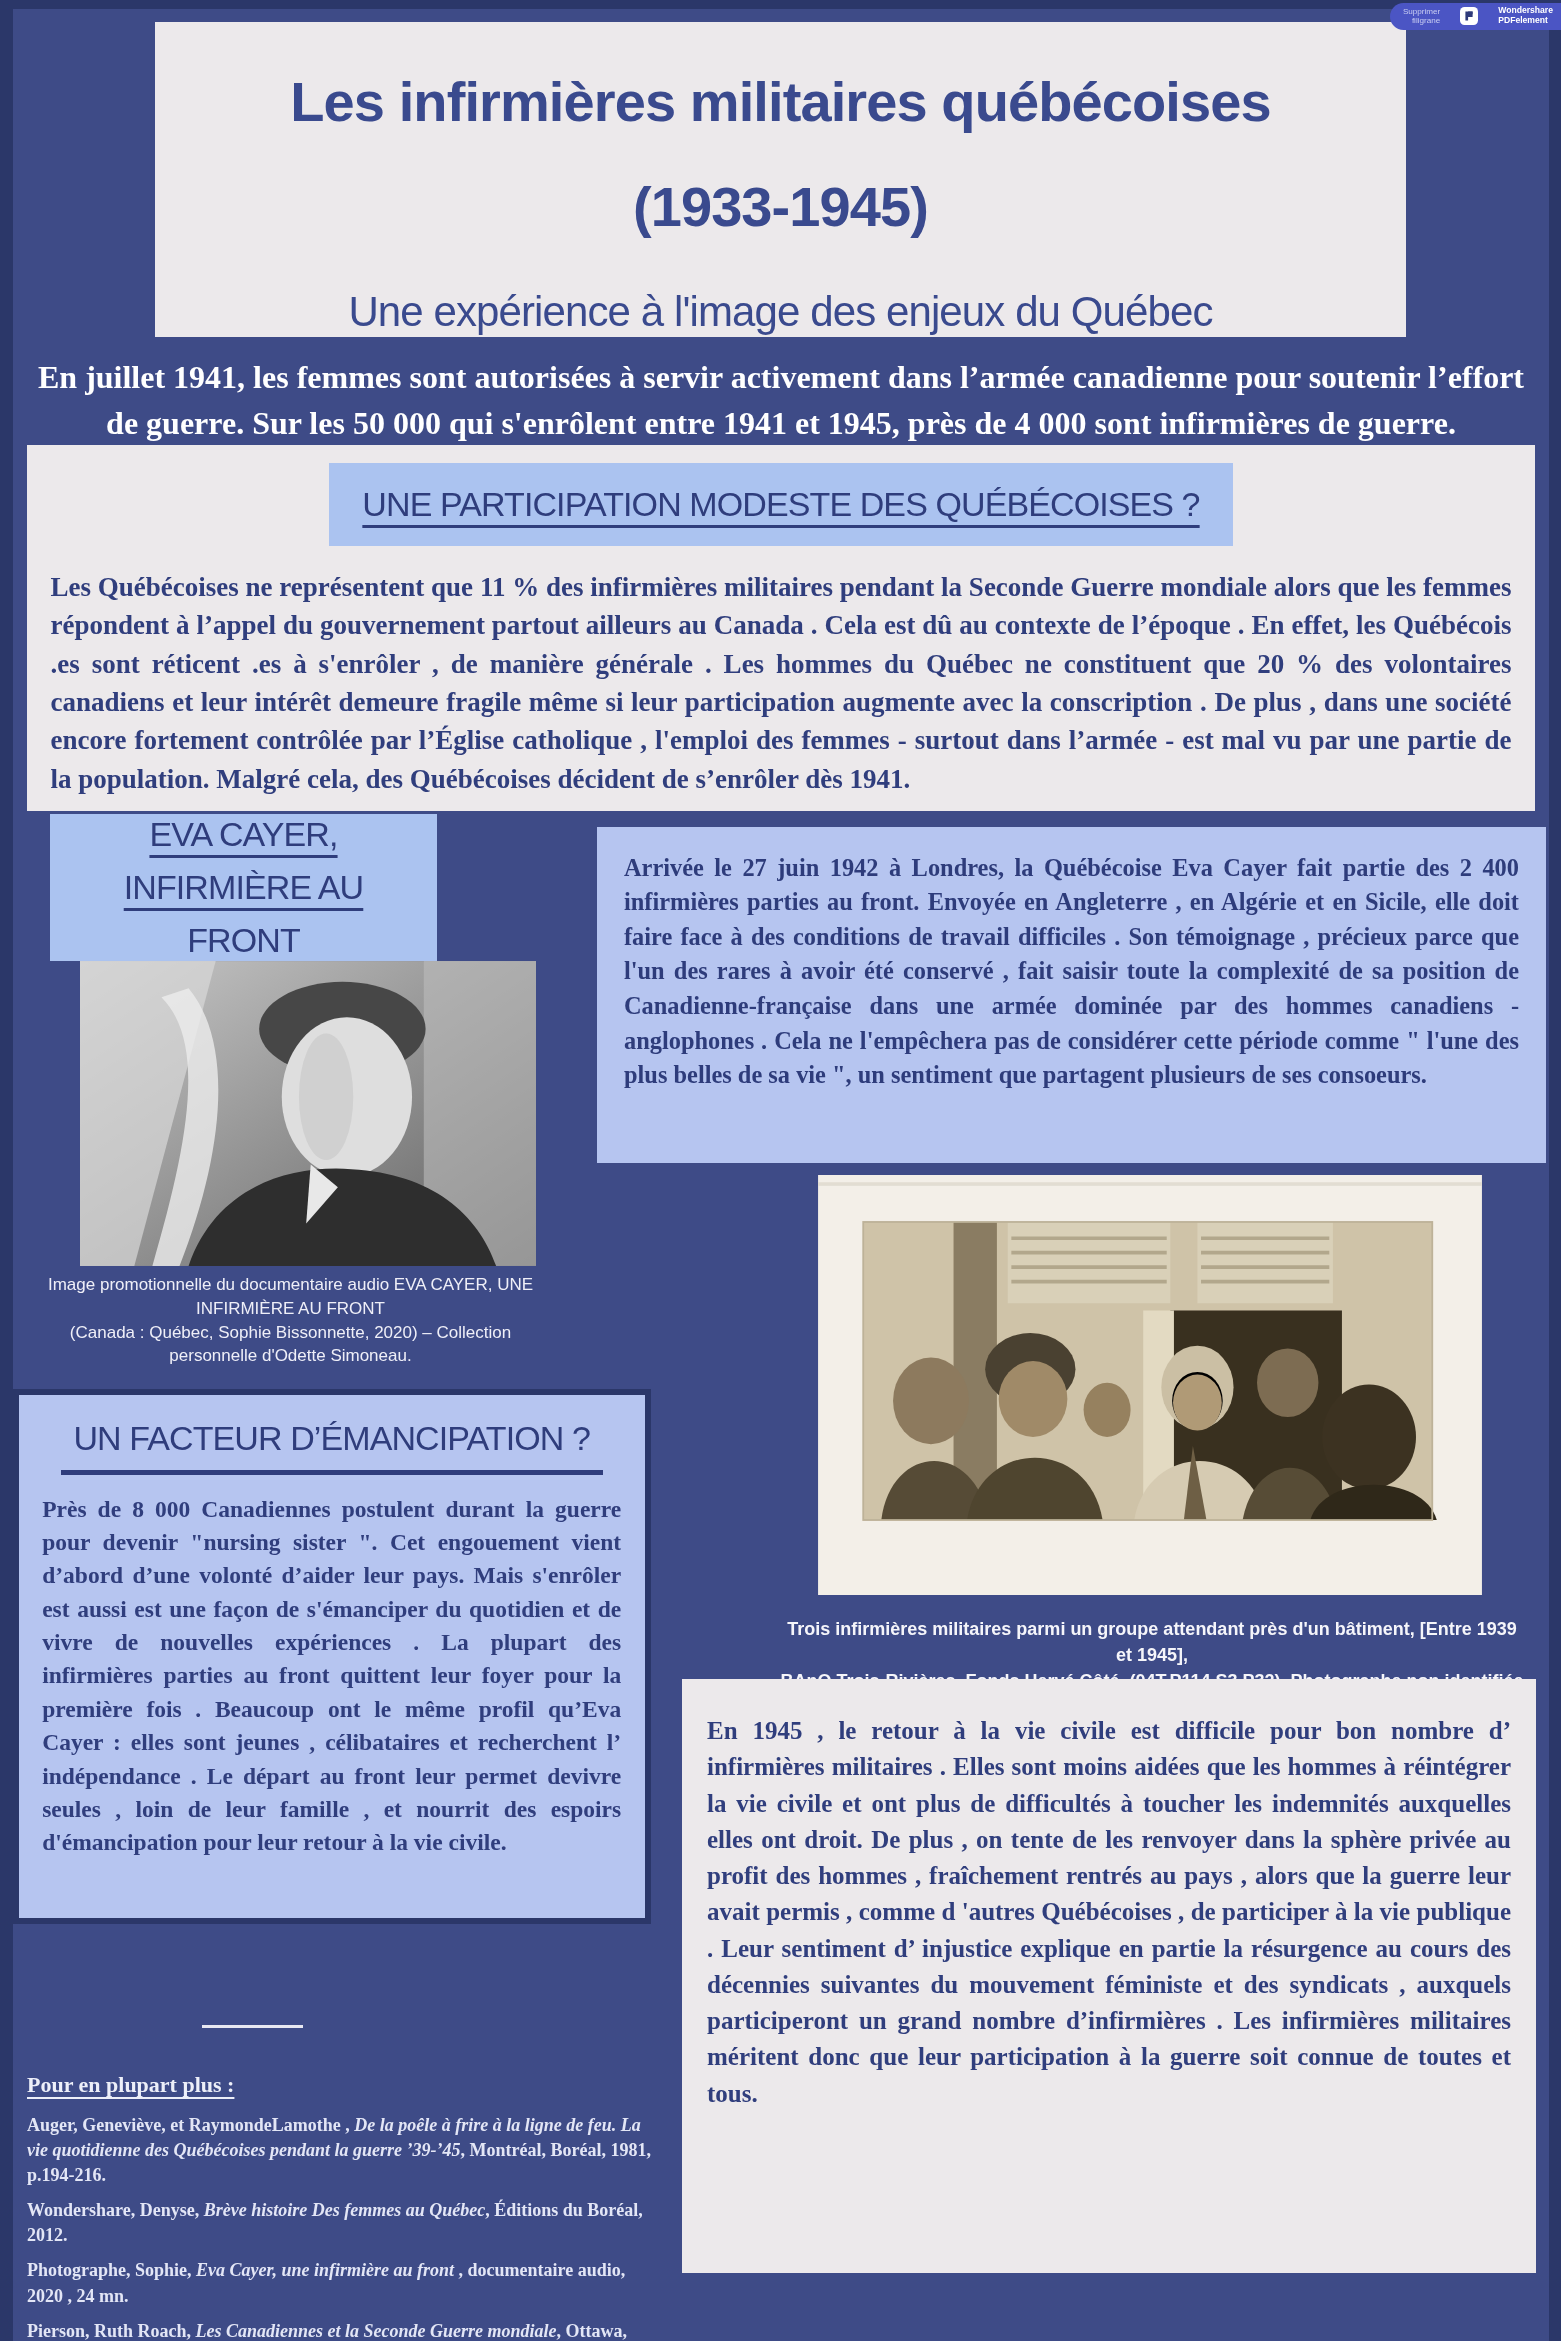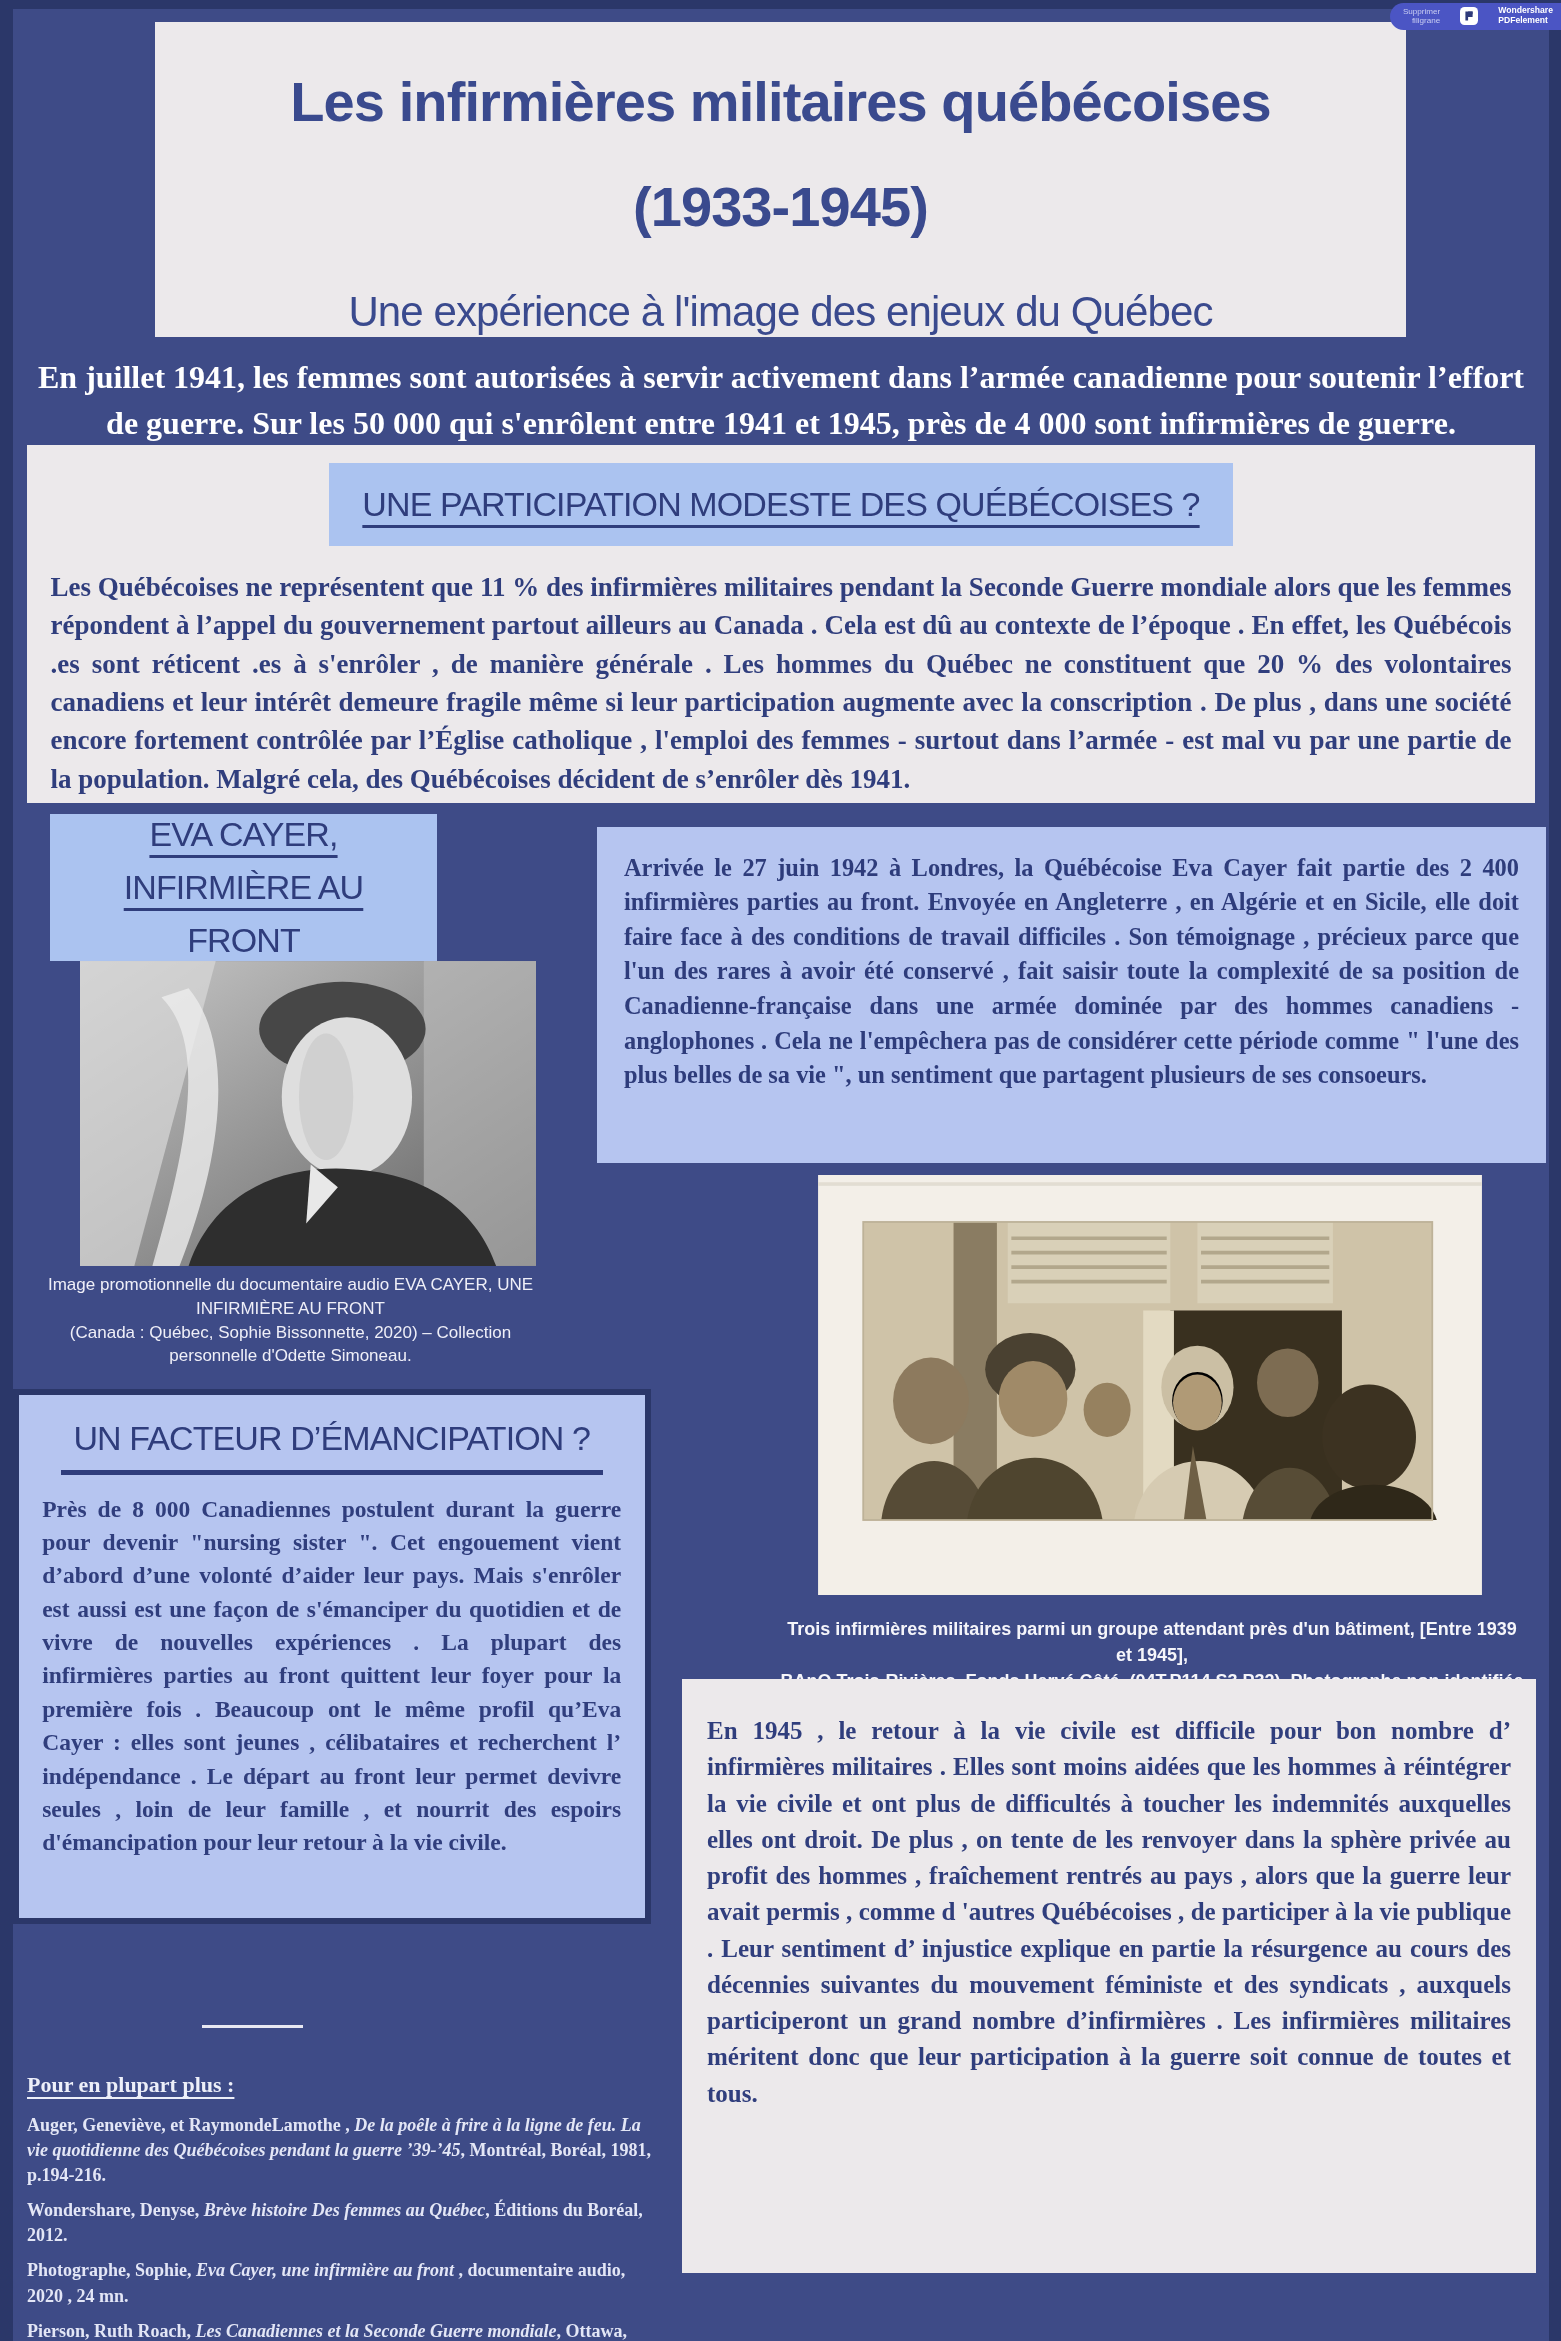--- a/index.html
+++ b/index.html
@@ -36,21 +36,21 @@
   
   .gray-panel { background:#ECE9EB; position:absolute; }
   .heading-box { background:#ABC3F0; display:flex; align-items:center; justify-content:center; }
   .section-heading { color:#2F3D7C; font-size:34px; letter-spacing:-0.9px; text-align:center;
                      text-decoration:underline; text-decoration-thickness:2.7px; text-underline-offset:9px;
                      line-height:1.55; }
   .body-text { font-family:"Liberation Serif", serif; font-weight:bold; color:#303E7D;
                text-align:justify; }
 
   
-  .participation-panel { left:27px; top:445px; width:1508px; min-height:349px; padding-bottom:5px; }
+  .participation-panel { left:27px; top:445px; width:1508px; min-height:349px; padding-bottom:13px; }
   .participation-heading-box { width:904px; height:83px; margin:18px auto 0 auto; }
   .participation-body { margin:22px 23.5px 0 23.5px; font-size:27px; line-height:1.42; }
 
   
   .eva-heading-box { position:absolute; left:50px; top:814px; width:387px; height:147px; padding:0 16.3px; }
   .eva-photo { position:absolute; left:80px; top:961px; width:456px; height:305px; }
   .eva-caption { position:absolute; left:33px; top:1273px; width:515px; text-align:center;
                  color:#EFEFF8; font-size:17px; line-height:1.4; }
 
   

